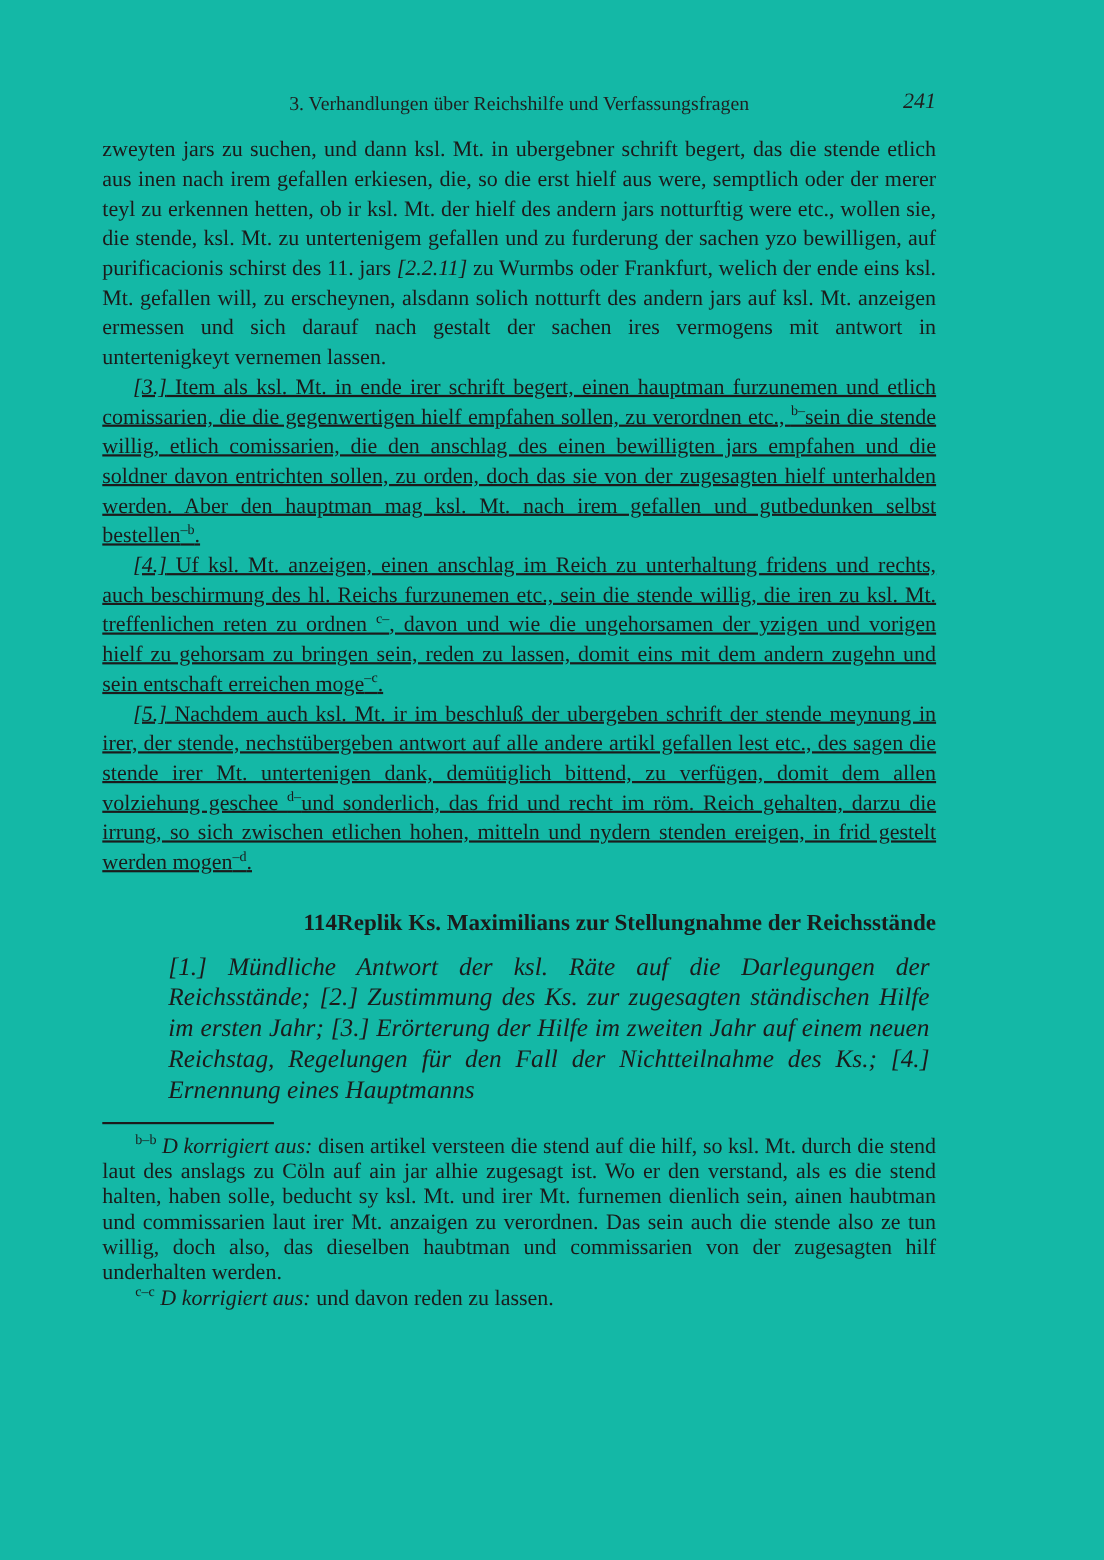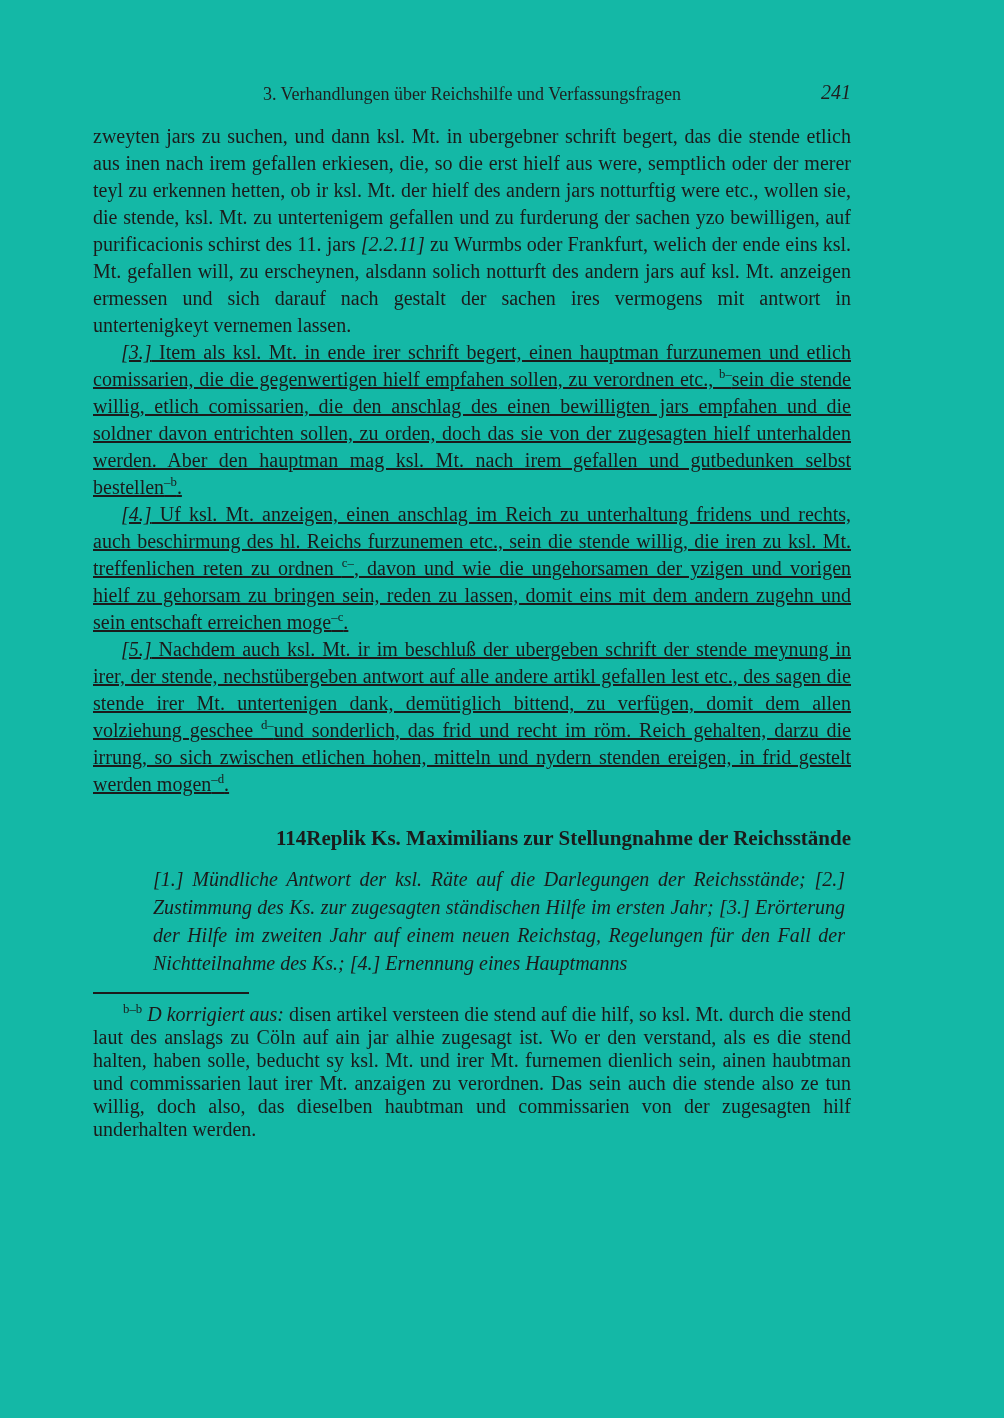--- a/index.html
+++ b/index.html
@@ -65,21 +65,21 @@
     text-align: right;
   }
   .entry-number {
     display: inline-block;
     width: 60px;
     font-weight: bold;
   }
   .entry-summary {
     margin: 14px 0 0 60px;
     width: 692px;
-    font-size: 20px;
+    font-size: 23px;
     line-height: 28px;
     text-align: justify;
   }
   
   .footnote-block {
     margin-top: 15px;
   }
   .footnote-rule {
     width: 156px;
     height: 0;
@@ -117,15 +117,18 @@
     <span class="entry-number">114</span><span class="entry-title">Replik Ks. Maximilians zur Stellungnahme der Reichsstände</span>
   </div>
 
   <div class="entry-summary"><span class="i">[1.] Mündliche Antwort der ksl. Räte auf die Darlegungen der Reichsstände; [2.] Zustimmung des Ks. zur zugesagten ständischen Hilfe im ersten Jahr; [3.] Erörterung der Hilfe im zweiten Jahr auf einem neuen Reichstag, Regelungen für den Fall der Nichtteilnahme des Ks.; [4.] Ernennung eines Hauptmanns</span></div>
 
   <div class="footnote-block">
     <hr class="footnote-rule">
     <p class="footnote">
       <span class="sup">b–b</span><span><span class="i">D korrigiert aus:</span><span> disen artikel versteen die stend auf die hilf, so ksl. Mt. durch die stend laut des anslags zu Cöln auf ain jar alhie zugesagt ist. Wo er den verstand, als es die stend halten, haben solle, beducht sy ksl. Mt. und irer Mt. furnemen dienlich sein, ainen haubtman und commissarien laut irer Mt. anzaigen zu verordnen. Das sein auch die stende also ze tun willig, doch also, das dieselben haubtman und commissarien von der zugesagten hilf underhalten werden.</span></span>
     </p>
+    <p class="footnote">
+      <span class="sup">c–c</span><span><span class="i">D korrigiert aus:</span><span> und davon reden zu lassen.</span></span>
+    </p>
   </div>
 
 </div>
 
 </body></html>

